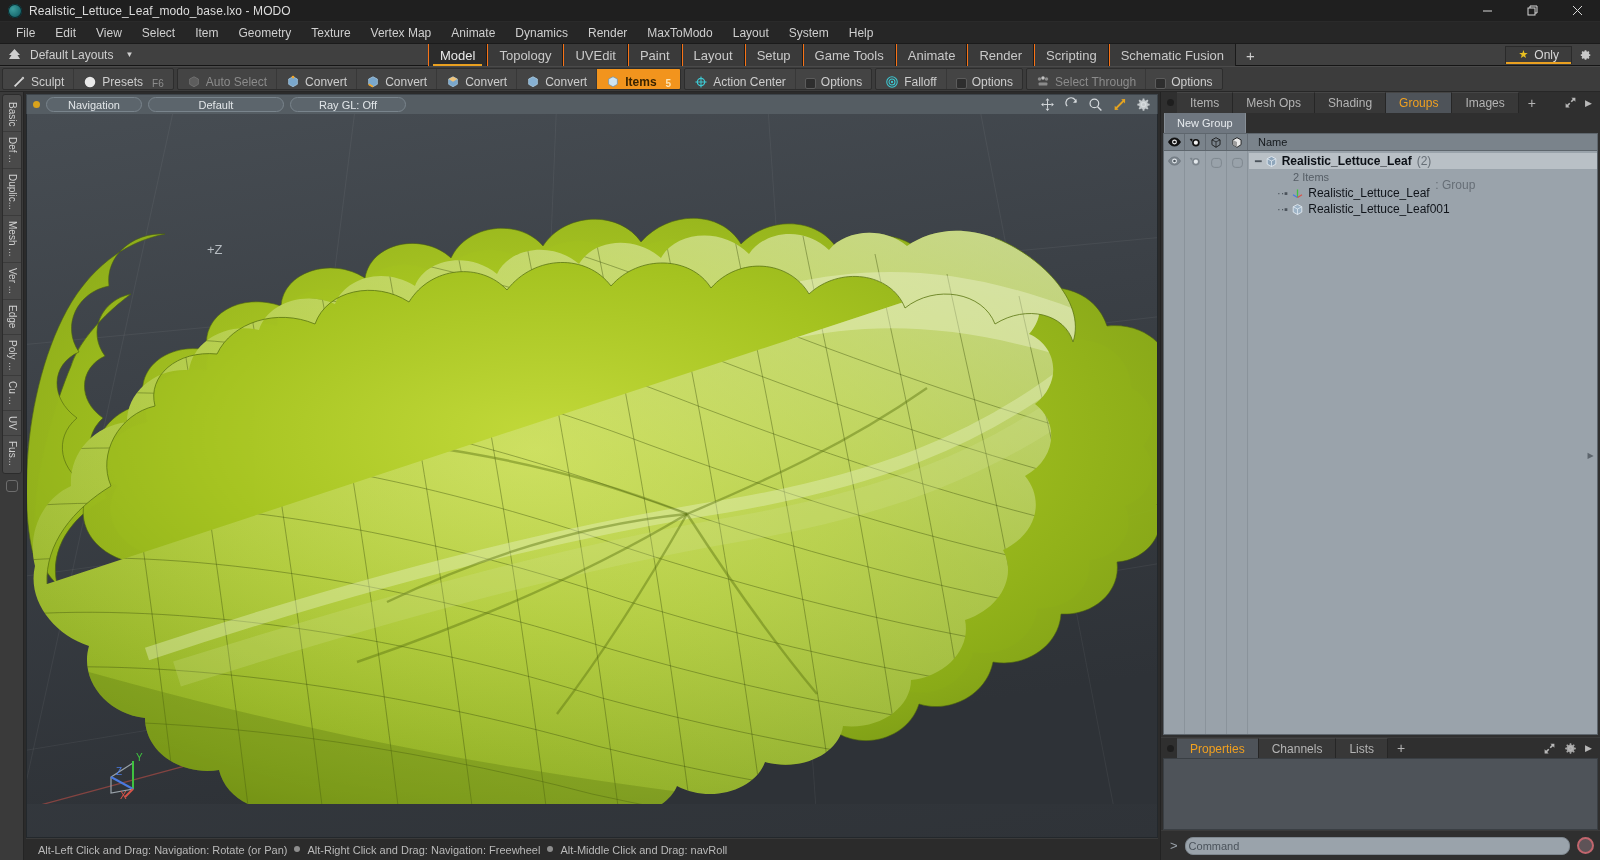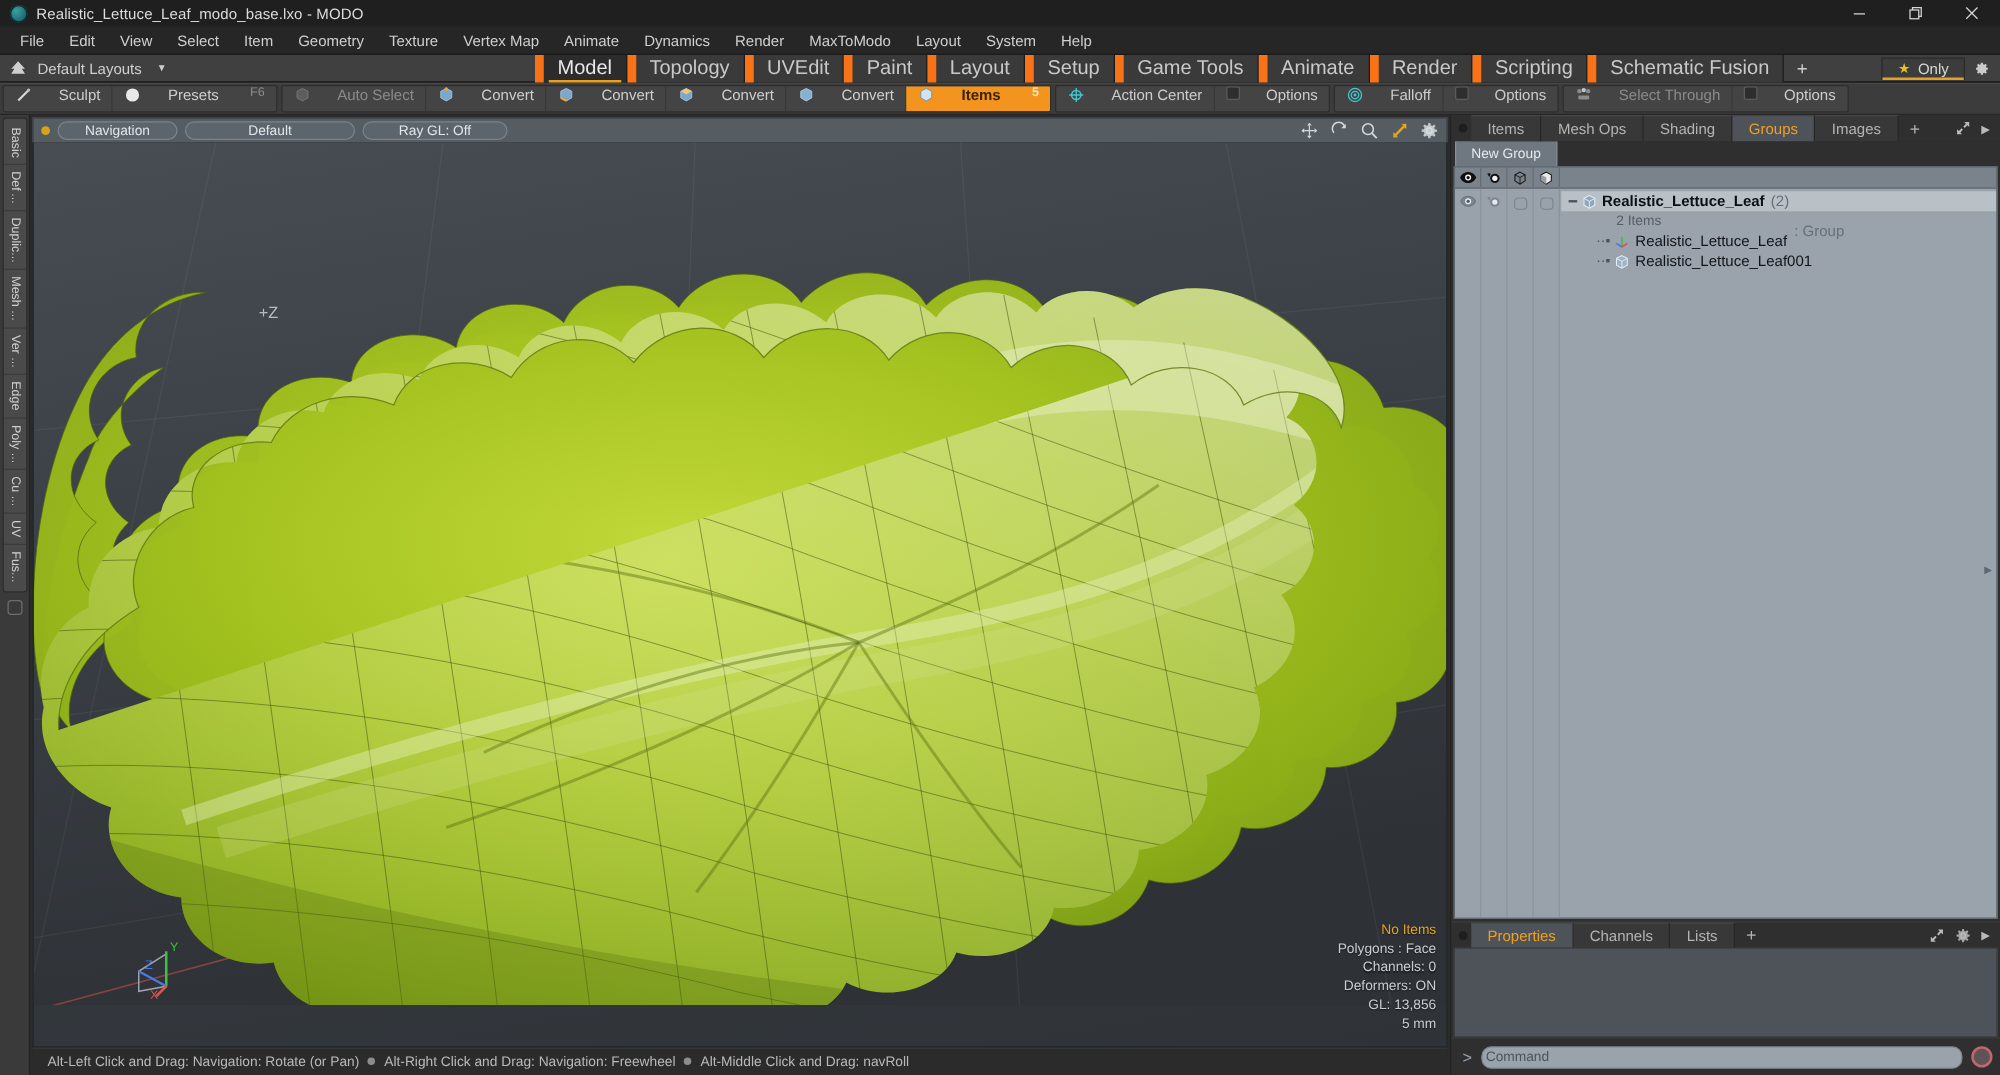--- a/index.html
+++ b/index.html
@@ -48,22 +48,22 @@
     height: 22px; flex: 0 0 22px; background: #404040; display: flex; align-items: center;
     position: relative; border-bottom: 1px solid #151515;
   }
   .layout-left { display: flex; align-items: center; padding-left: 6px; gap: 8px; }
   .home-icon { width: 16px; height: 16px; display: flex; align-items: center; justify-content: center; color: #cfcfcf; }
   .layouts-label { color: #cfcfcf; font-size: 12px; }
   .caret { display: inline-block; margin-left: 4px; font-size: 8px; color: #cfcfcf; }
   .layout-tabs { position: absolute; left: 428px; top: 0; display: flex; height: 22px; align-items: stretch; }
   .ltab {
     padding: 0 11px; display: flex; align-items: center; justify-content: center;
-    background: #3a3a3a; color: #c9c9c9; font-size: 16px;
-    border-left: 7px solid #f97316; border-right: 1px solid #1a1a1a;
+    background: #3a3a3a; color: #c9c9c9; font-size: 13px;
+    border-left: 1px solid #f97316; border-right: 1px solid #1a1a1a;
     position: relative;
   }
   .ltab.active { background: #2c2c2c; color: #e8e8e8; }
   .ltab.active:after {
     content: ""; position: absolute; left: 4px; right: 4px; bottom: 0; height: 2px; background: #e9a020;
   }
   .ltab.plus { background: transparent; border: none; color: #cfcfcf; font-size: 15px; padding: 0 10px; }
   .layout-right { margin-left: auto; display: flex; align-items: center; height: 22px; padding-right: 4px; gap: 2px; }
   .only-btn {
     display: flex; align-items: center; gap: 6px; padding: 0 12px; height: 18px;
@@ -77,21 +77,21 @@
   
   .toolbar {
     height: 26px; flex: 0 0 26px; background: #3c3c3c; display: flex; align-items: center;
     border-top: 1px solid #4a4a4a; border-bottom: 1px solid #272727; padding: 0 2px; gap: 3px;
   }
   .tgroup {
     display: flex; align-items: stretch; height: 22px; background: #444; border: 1px solid #2d2d2d;
     border-radius: 2px; overflow: hidden;
   }
   .tbtn {
-    display: flex; align-items: flex-start; gap: 21px; padding: 0 9px; color: #cdcdcd; font-size: 12px;
+    display: flex; align-items: flex-end; gap: 5px; padding: 0 9px; color: #cdcdcd; font-size: 12px;
     border-right: 1px solid #383838; position: relative; white-space: nowrap;
   }
   .tbtn:last-child { border-right: none; }
   .tbtn.dim { color: #8b8b8b; }
   .tbtn.active { background: #f2941d; color: #3a2400; font-weight: bold; }
   .tbtn .kb { color: #fff3cf; font-size: 10px; margin-left: 4px; opacity: .85; }
   .ico { width: 14px; height: 14px; flex: 0 0 14px; display: block; }
   .sq-ico { width: 11px; height: 11px; background: #2e2e2e; border: 1px solid #5c5c5c; border-radius: 2px; flex: 0 0 11px; }
 
   
@@ -639,28 +639,20 @@
 
           <path d="M20,470 C18,430 46,395 84,372 C70,340 92,300 128,292 C120,262 150,236 190,240
                    C205,208 250,194 288,210 C300,176 348,166 382,188 C404,152 454,148 480,176
                    C508,140 560,140 584,172 C612,140 664,142 684,174 C712,142 762,146 782,180
                    C812,152 864,158 878,194 C908,170 956,178 968,210 C1000,190 1038,200 1046,228
                    C1060,186 1010,140 968,124" fill="none" stroke="#5b7612" stroke-width="1" opacity="0.8"></path>
 
           <text x="180" y="140" fill="#b6bcc1" font-size="13" font-family="Liberation Sans, sans-serif">+Z</text>
         </svg>
 
-        <div class="overlay-stats">
-          <div class="hl">No Items</div>
-          <div>Polygons : Face</div>
-          <div>Channels: 0</div>
-          <div>Deformers: ON</div>
-          <div>GL: 13,856</div>
-          <div>5 mm</div>
-        </div>
 
         <svg class="gizmo" viewBox="0 0 62 58">
           <path d="M12,36 L34,22 L34,48 L12,52 Z" fill="none" stroke="#9aa3aa" stroke-width="1.2"></path>
           <line x1="34" y1="48" x2="34" y2="20" stroke="#3fc23f" stroke-width="2"></line>
           <line x1="34" y1="48" x2="12" y2="36" stroke="#4a7ae0" stroke-width="2"></line>
           <line x1="34" y1="48" x2="26" y2="56" stroke="#d8544a" stroke-width="2"></line>
           <text x="37" y="20" fill="#3fc23f" font-size="10" font-family="Liberation Sans, sans-serif">Y</text>
           <text x="17" y="34" fill="#4a7ae0" font-size="10" font-family="Liberation Sans, sans-serif">Z</text>
           <text x="21" y="58" fill="#d8544a" font-size="10" font-family="Liberation Sans, sans-serif">X</text>
         </svg>
@@ -719,20 +711,21 @@
               <path d="M8 1.6l5.4 2.9v6.4L8 14.4l-5.4-3.5V4.5z" fill="none" stroke="#111" stroke-width="1.1"></path>
               <path d="M2.6 4.5L8 7.2l5.4-2.7M8 7.2v7.2" fill="none" stroke="#111" stroke-width=".9"></path>
             </svg>
           </div>
           <div class="th-col">
             <svg width="12" height="13" viewBox="0 0 16 16">
               <path d="M8 1.6l5.4 2.9v6.4L8 14.4l-5.4-3.5V4.5z" fill="#eaeaea" stroke="#111" stroke-width="1.1"></path>
               <path d="M2.6 4.5L8 7.2v7.2l-5.4-3.5z" fill="#9d9d9d"></path>
             </svg>
           </div>
+          <div class="th-name">Name</div>
         </div>
 
         <div class="tree-body">
           <div class="tb-cols">
             <div class="tb-col">
               <svg width="13" height="10" viewBox="0 0 16 12">
                 <path d="M8 1C4 1 1.4 4 .7 6c.7 2 3.3 5 7.3 5s6.6-3 7.3-5c-.7-2-3.3-5-7.3-5z" fill="#7b848c" stroke="#6b747c"></path>
                 <circle cx="8" cy="6" r="3" fill="#e4e9ed"></circle>
                   <circle cx="8" cy="6" r="1.6" fill="#4d555d"></circle>
               </svg>

